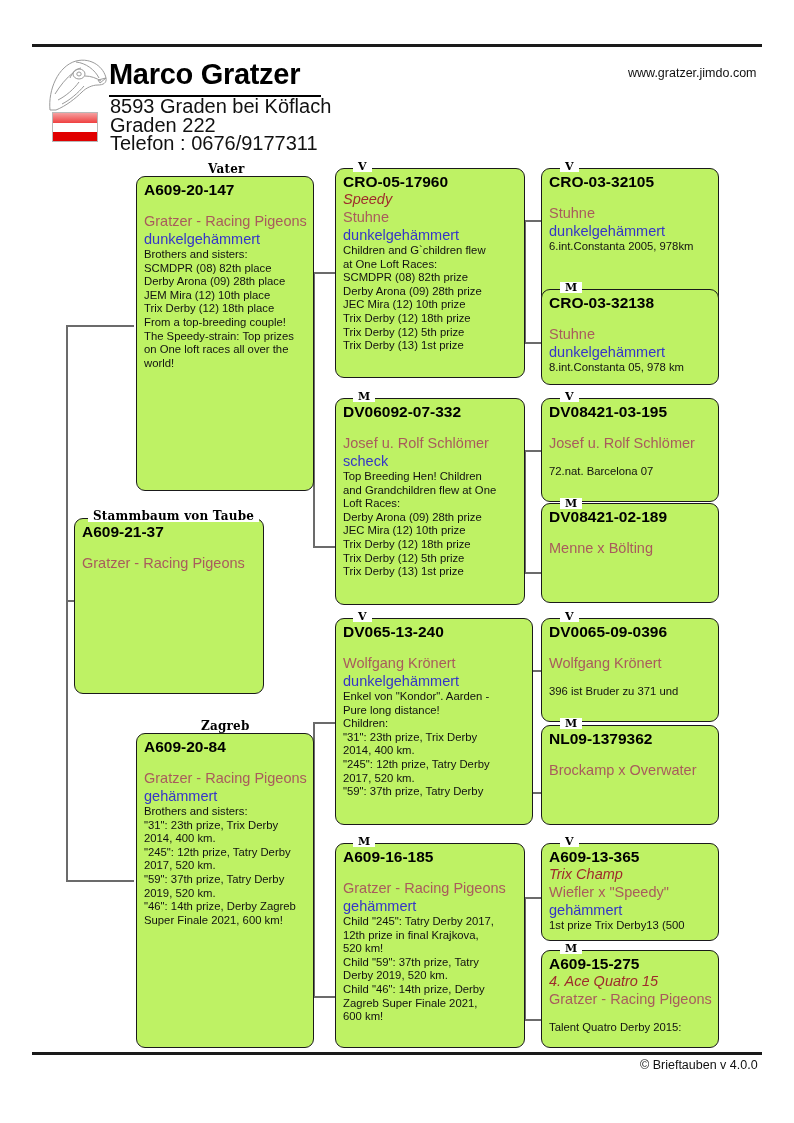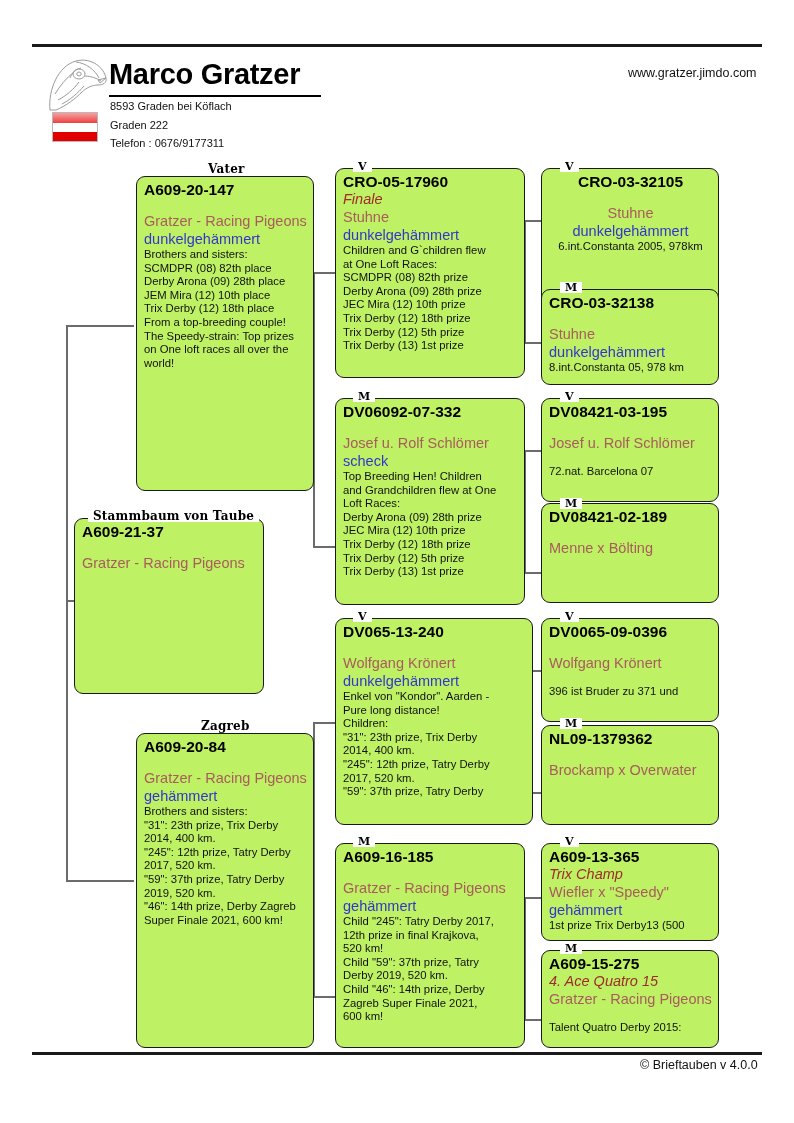--- a/index.html
+++ b/index.html
@@ -39,21 +39,21 @@
     position:absolute; left:109px; top:58px;
     font-size:29px; font-weight:bold; color:#000;
     letter-spacing:-0.3px;
   }
   .title-underline {
     position:absolute; left:109px; top:95px; width:212px; height:2px;
     background:#000;
   }
   .addr {
     position:absolute; left:110px; top:97px;
-    font-size:11px; color:#111; line-height:18.5px;
+    font-size:20px; color:#111; line-height:18.5px;
   }
   .website {
     position:absolute; left:628px; top:66px;
     font-size:12.5px; color:#111;
   }
   .footer {
     position:absolute; left:640px; top:1058px;
     font-size:12.5px; color:#111;
   }
   
@@ -236,21 +236,21 @@
 2019, 520 km.
 "46": 14th prize, Derby Zagreb
 Super Finale 2021, 600 km!</div>
     </div>
   </div>
   <div class="box-label label-gothic" style="left:196px; top:720px;">Zagreb</div>
 
   <div class="box" style="left:335px; top:168px; width:190px; height:210px;">
     <div class="box-inner">
       <div class="ring">CRO-05-17960</div>
-      <div class="nick">Finale</div>
+      <div class="nick">Speedy</div>
       <div class="breeder">Stuhne</div>
       <div class="colorvar">dunkelgehämmert</div>
       <div class="notes">Children and G`children flew
 at One Loft Races:
 SCMDPR (08) 82th prize
 Derby Arona (09) 28th prize
 JEC Mira (12) 10th prize
 Trix Derby (12) 18th prize
 Trix Derby (12) 5th prize
 Trix Derby (13) 1st prize</div>
@@ -305,21 +305,21 @@
 520 km!
 Child "59": 37th prize, Tatry
 Derby 2019, 520 km.
 Child  "46": 14th prize, Derby
 Zagreb Super Finale 2021,
 600 km!</div>
     </div>
   </div>
   <div class="box-label label-sex" style="left:353px; top:836px;">M</div>
 
-  <div class="box" style="left:541px; top:168px; width:178px; height:144px;text-align:center;">
+  <div class="box" style="left:541px; top:168px; width:178px; height:144px;">
     <div class="box-inner">
       <div class="ring">CRO-03-32105</div>
       <div class="spacer"></div>
       <div class="breeder">Stuhne</div>
       <div class="colorvar">dunkelgehämmert</div>
       <div class="notes">6.int.Constanta 2005, 978km</div>
     </div>
   </div>
   <div class="box-label label-sex" style="left:560px; top:161px;">V</div>
 

